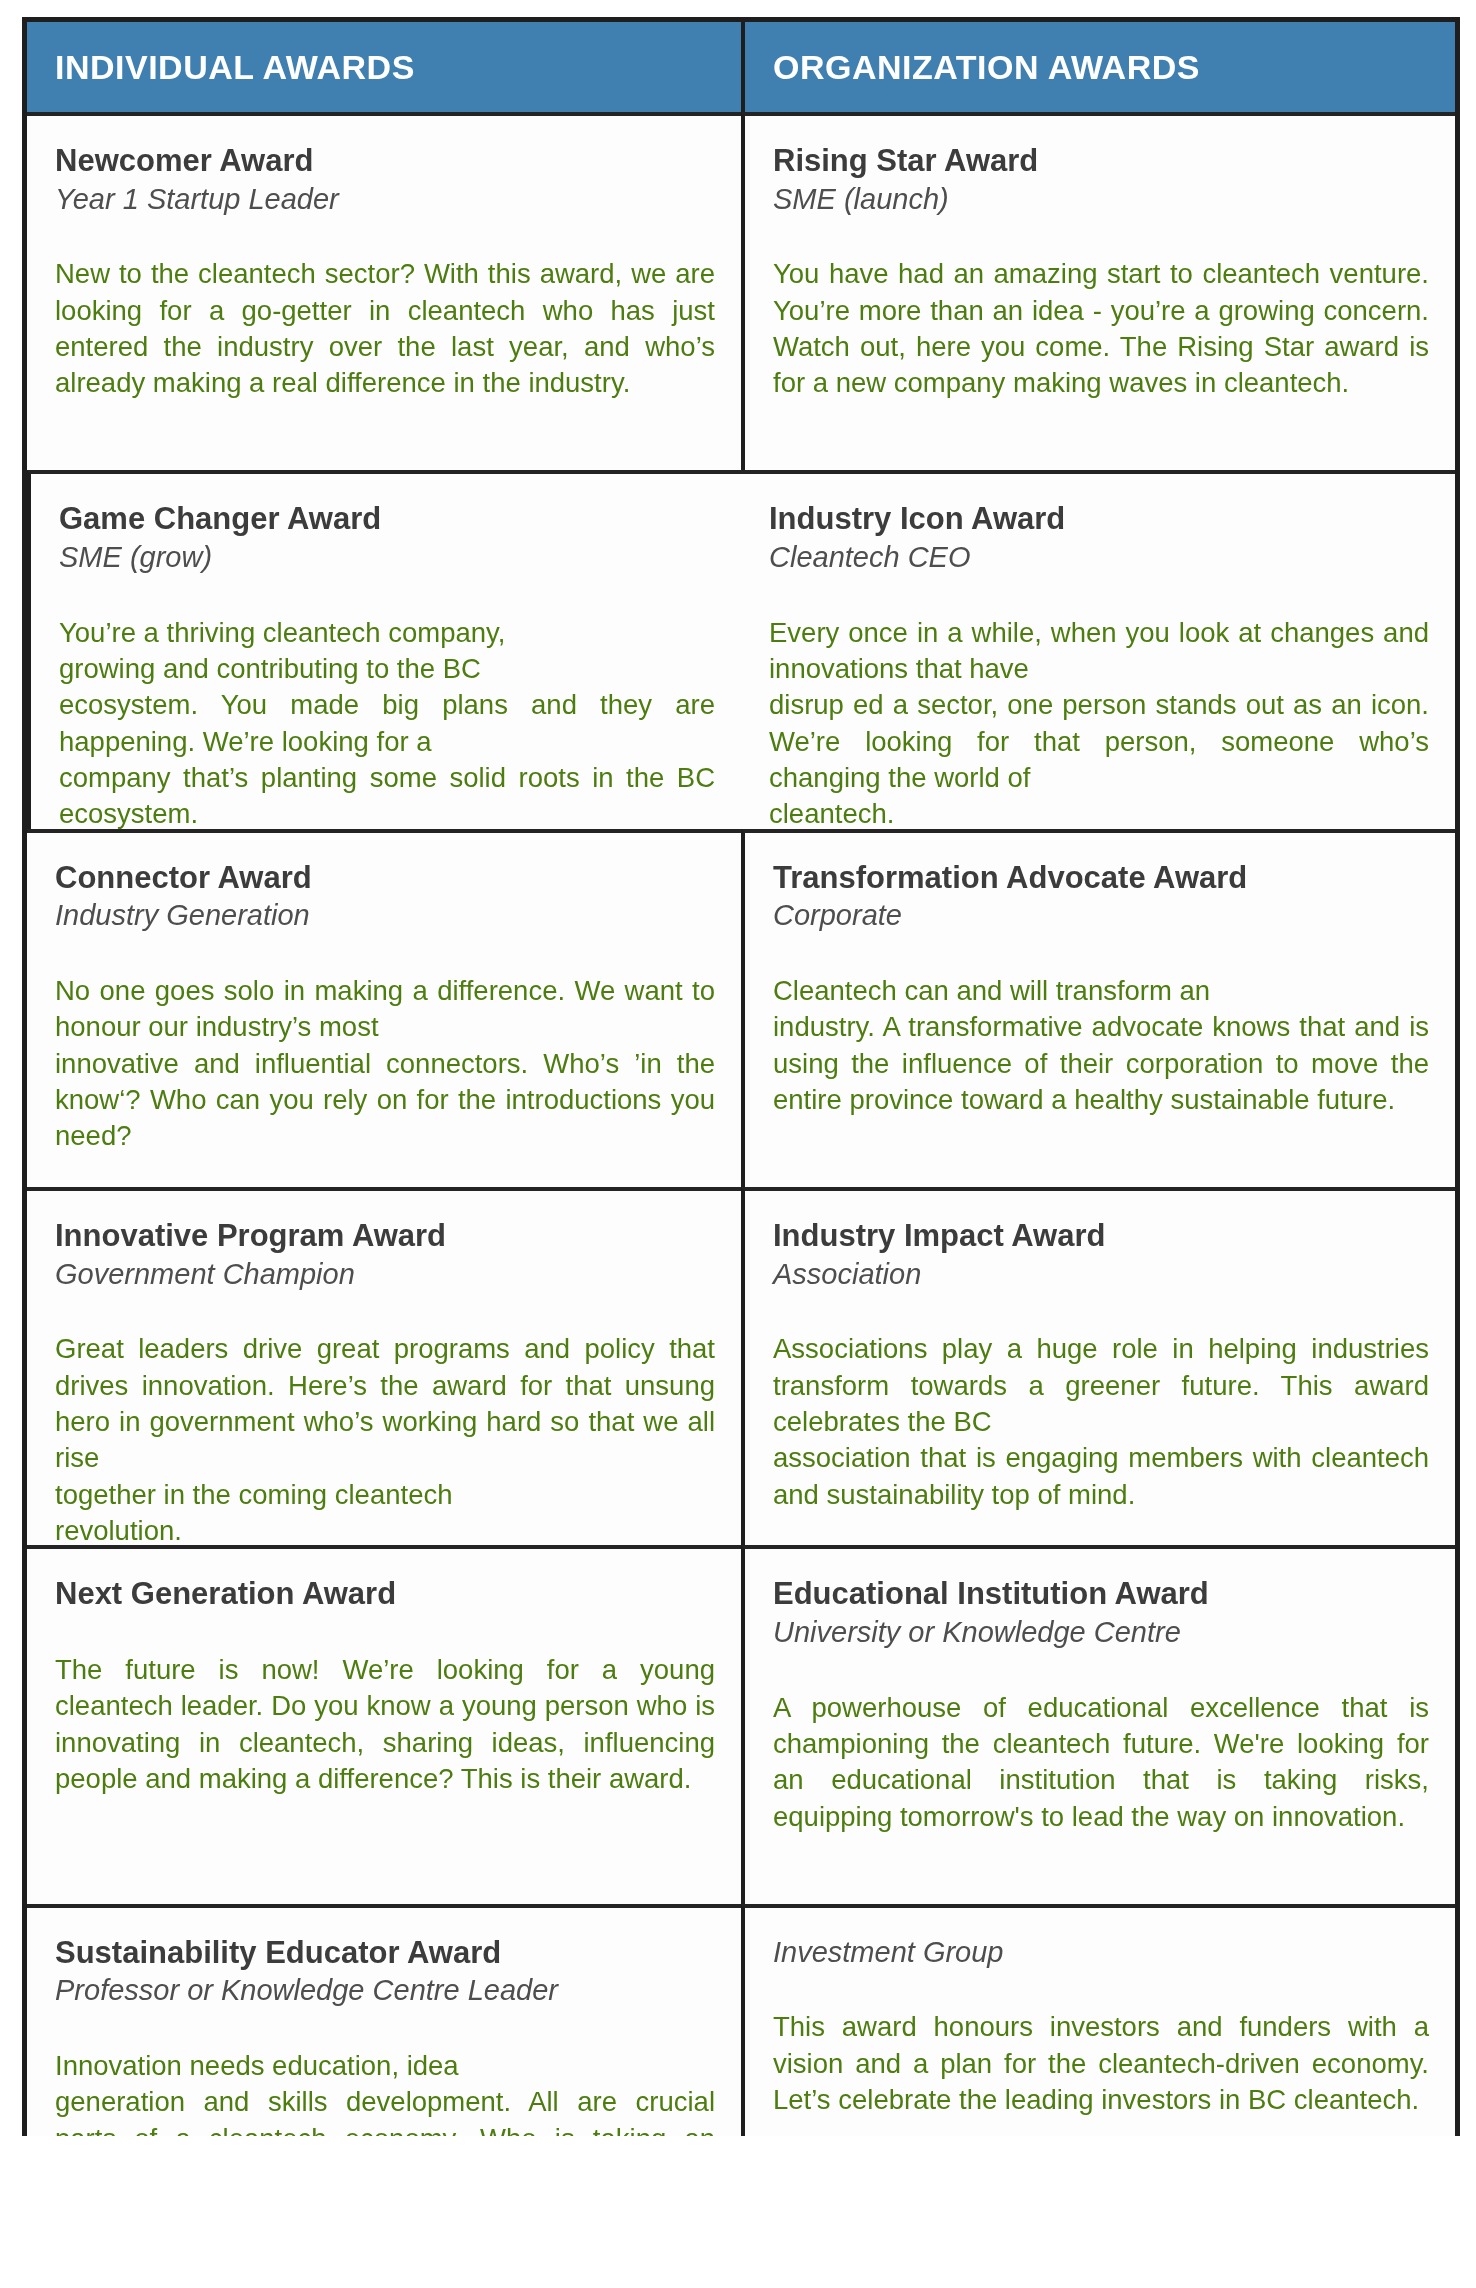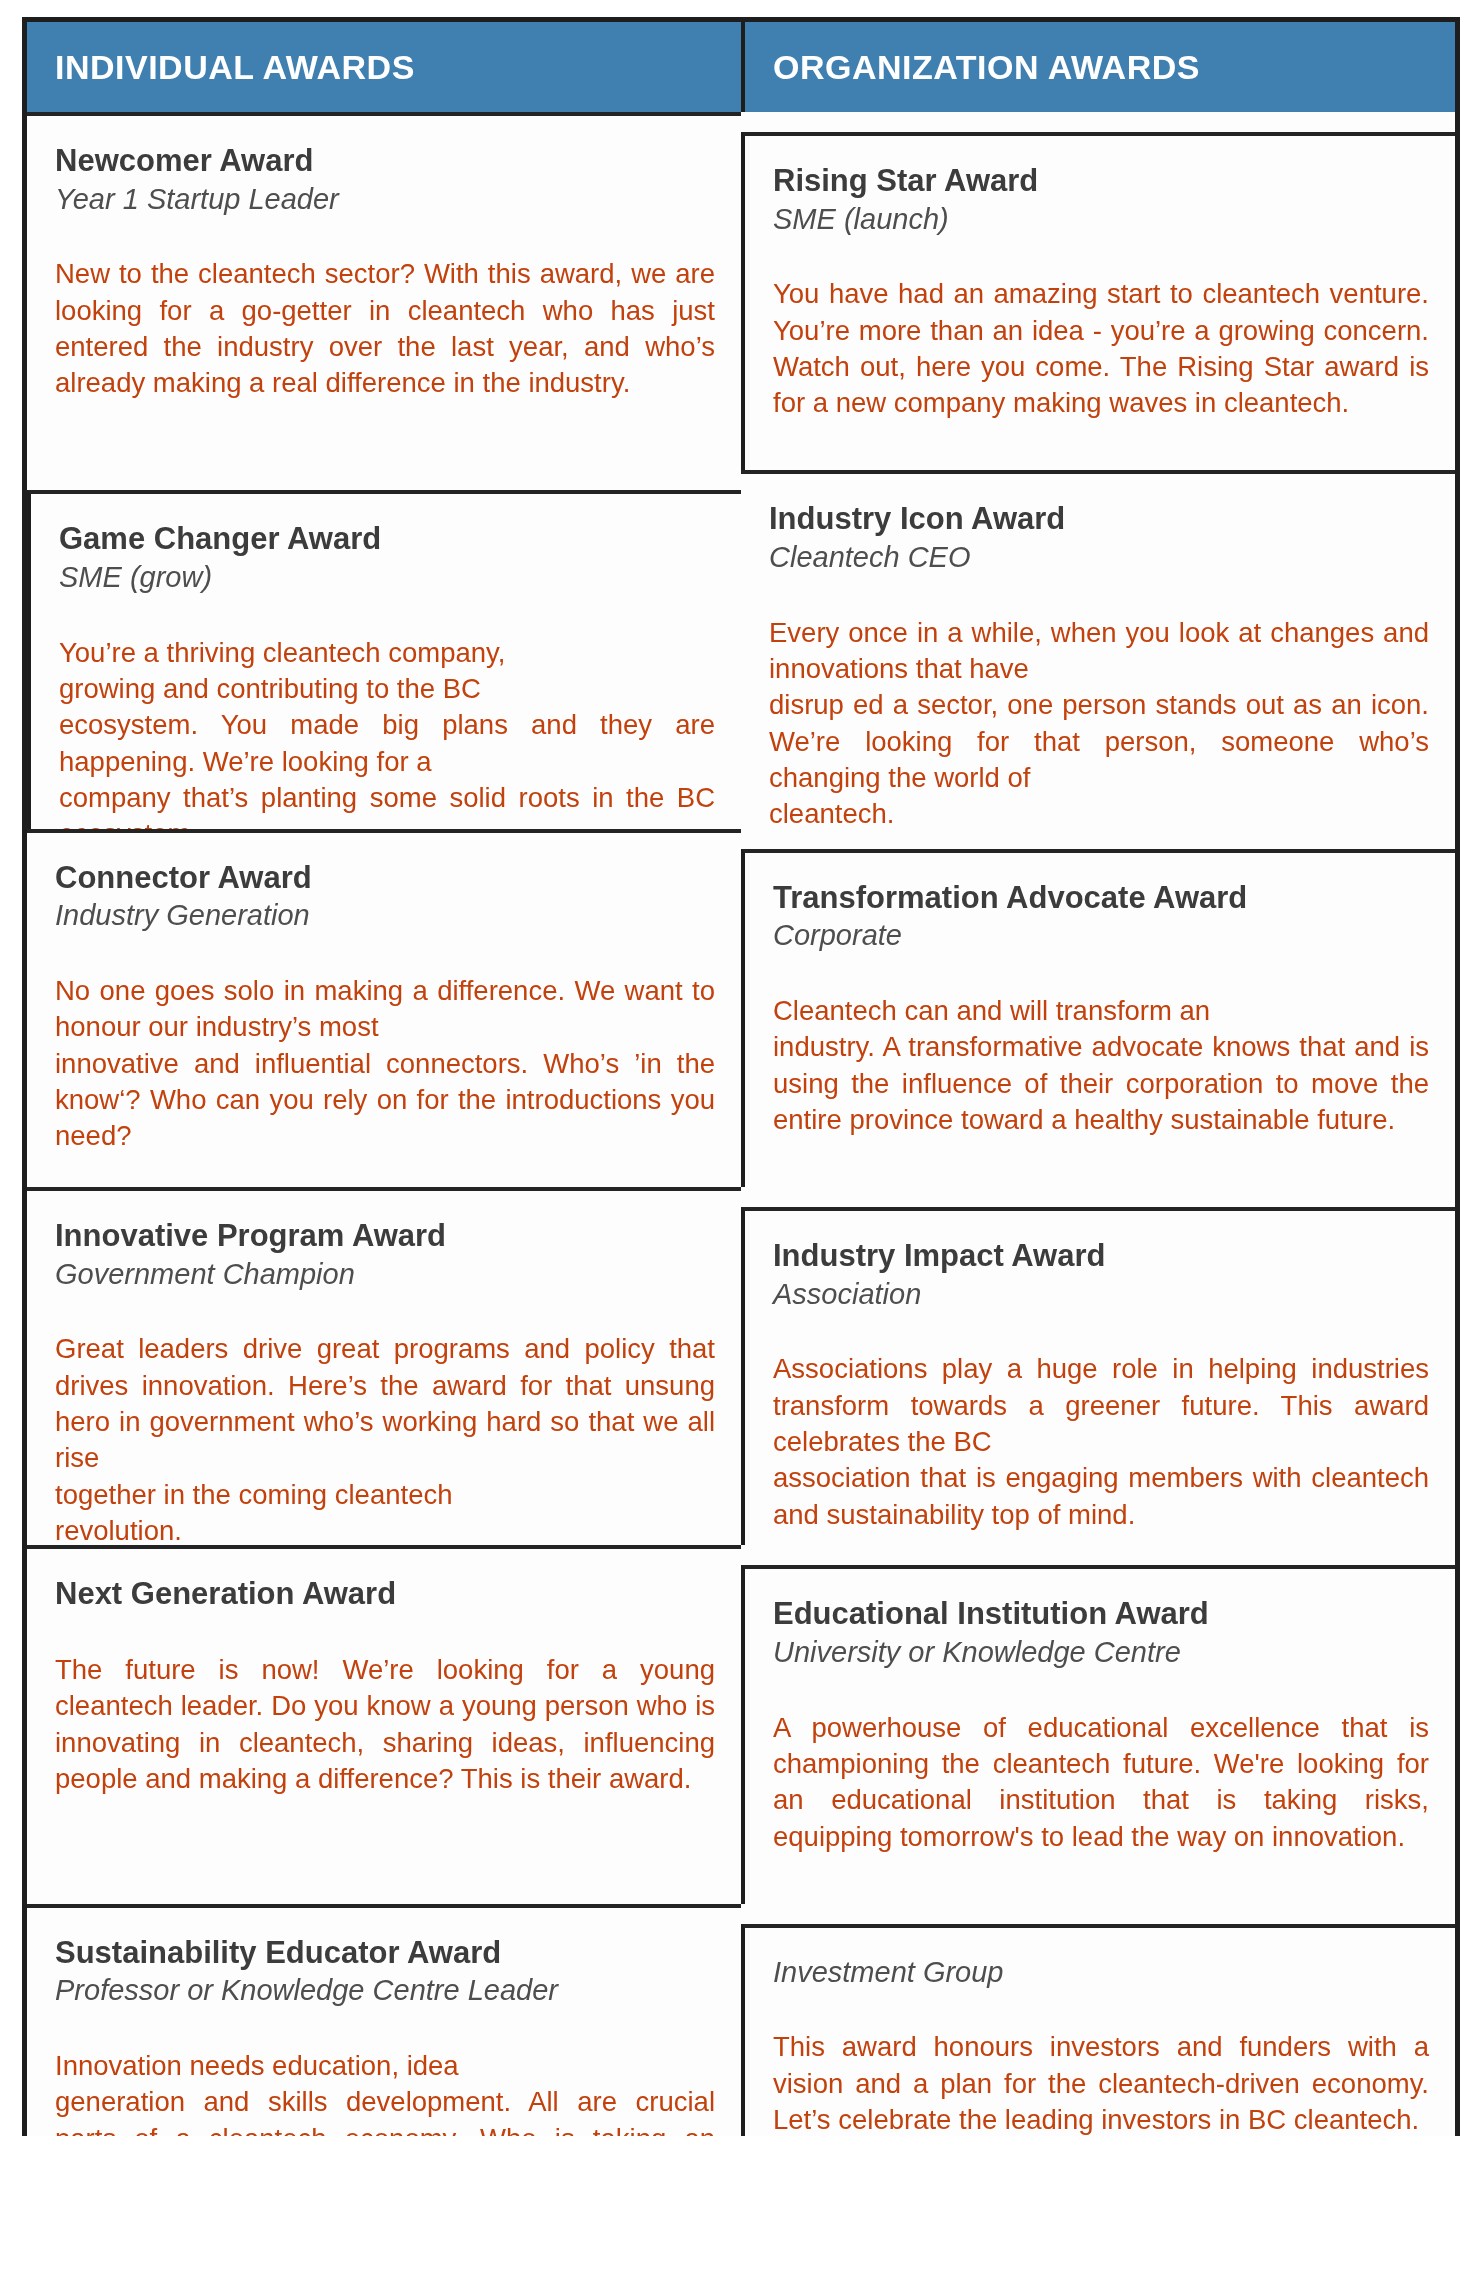--- a/index.html
+++ b/index.html
@@ -43,38 +43,37 @@
   }
   .cell {
     box-sizing: border-box;
     border-top: 4px solid #242424;
     padding: 26px 26px 8px 28px;
     overflow: hidden;
     background: #fdfdfd;
   }
   .cell.col-right {
     border-left: 4px solid #1e1e1e;
-    margin-top: 20px;
   }
   .award-title {
     font-size: 31px;
     font-weight: bold;
     color: #3c3c3c;
     line-height: 1.25;
   }
   .award-subtitle {
     font-size: 29px;
     font-style: italic;
     color: #4e4e4e;
     line-height: 1.3;
   }
   .award-body {
     margin-top: 38px;
     font-size: 27.5px;
-    color: #c2410c;
+    color: #4d7c0f;
     line-height: 1.32;
     text-align: justify;
     white-space: pre-line;
   }
 </style>
 </head>
 <body>
 
 <div class="page">
   <div class="awards-table">

